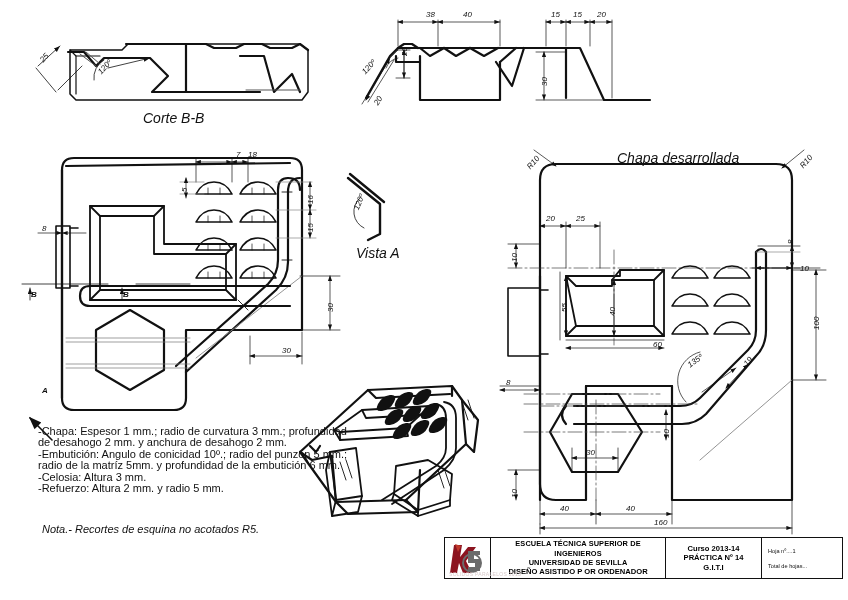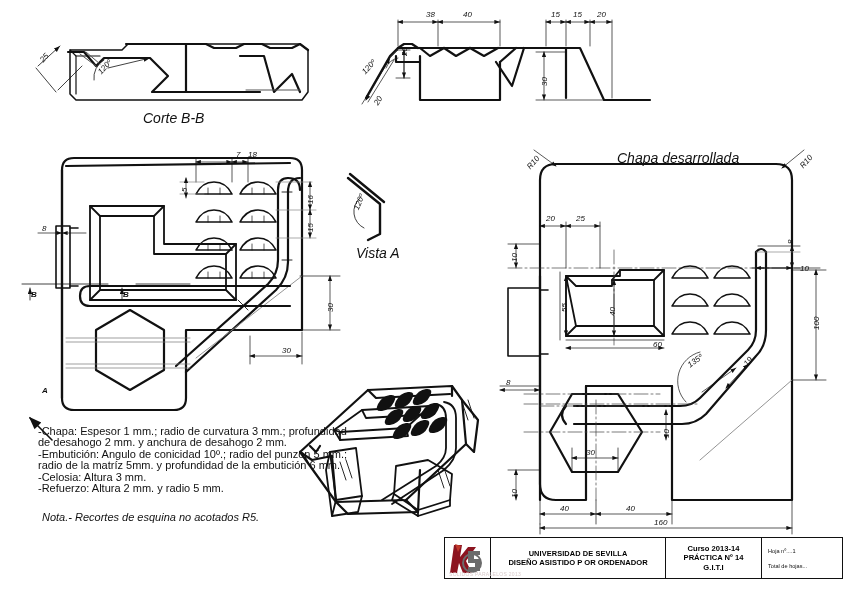--- a/index.html
+++ b/index.html
@@ -487,34 +487,35 @@
 <div class="dim" style="left:560px;top:504px;">40</div>
 <div class="dim" style="left:626px;top:504px;">40</div>
 <div class="dim" style="left:654px;top:518px;text-align:right;">160</div>
 
 <div class="note" style="left:38px;top:426px;">-Chapa: Espesor 1 mm.; radio de curvatura 3 mm.; profundidad
 de desahogo 2 mm. y anchura de desahogo 2 mm.
 -Embutición: Angulo de conicidad 10º.; radio del punzon 5 mm.;
 radio de la matríz 5mm. y profundidad de la embutición 6 mm.
 -Celosia: Altura 3 mm.
 -Refuerzo: Altura 2 mm. y radio 5 mm.</div>
-<div class="note noteit" style="left:42px;top:512px;">Nota.- Recortes de esquina no acotados R5.</div>
+<div class="note noteit" style="left:42px;top:524px;">Nota.- Recortes de esquina no acotados R5.</div>
 
 <div id="titleblock">
   <div class="tbcell" id="tb-logo">
     <svg id="logo-svg" width="40" height="36" viewBox="0 0 40 36">
       <path d="M6,4 L14,4 L12,16 L20,6 L28,6 L18,20 L24,32 L15,32 L11,22 L9,32 L2,32 Z" fill="#8c1420"></path>
       <path d="M20,10 L32,10 L32,14 L26,14 L26,18 L32,18 L32,30 L20,30 L20,26 L27,26
                L27,22 L20,22 Z" fill="#6b6b6b"></path>
       <circle cx="24" cy="22" r="9" fill="none" stroke="#6b6b6b" stroke-width="2"></circle>
       <path d="M7,3 L13,5 L10,11 Z" fill="#c0392b"></path>
     </svg>
     <div class="wm">SOLIDOS PARALELOS 2013</div>
   </div>
   <div class="tbcell" id="tb-school">
+    <div class="tbline">ESCUELA TÉCNICA  SUPERIOR DE INGENIEROS</div>
     <div class="tbline">UNIVERSIDAD DE SEVILLA</div>
     <div class="tbline2">DISEÑO ASISTIDO P OR ORDENADOR</div>
   </div>
   <div class="tbcell" id="tb-course">
     <div class="tbline2">Curso 2013-14</div>
     <div class="tbline2">PRÁCTICA Nº 14</div>
     <div class="tbline2">G.I.T.I</div>
   </div>
   <div class="tbcell" id="tb-sheet">
     <div class="tbsmall">Hoja nº....1</div>

